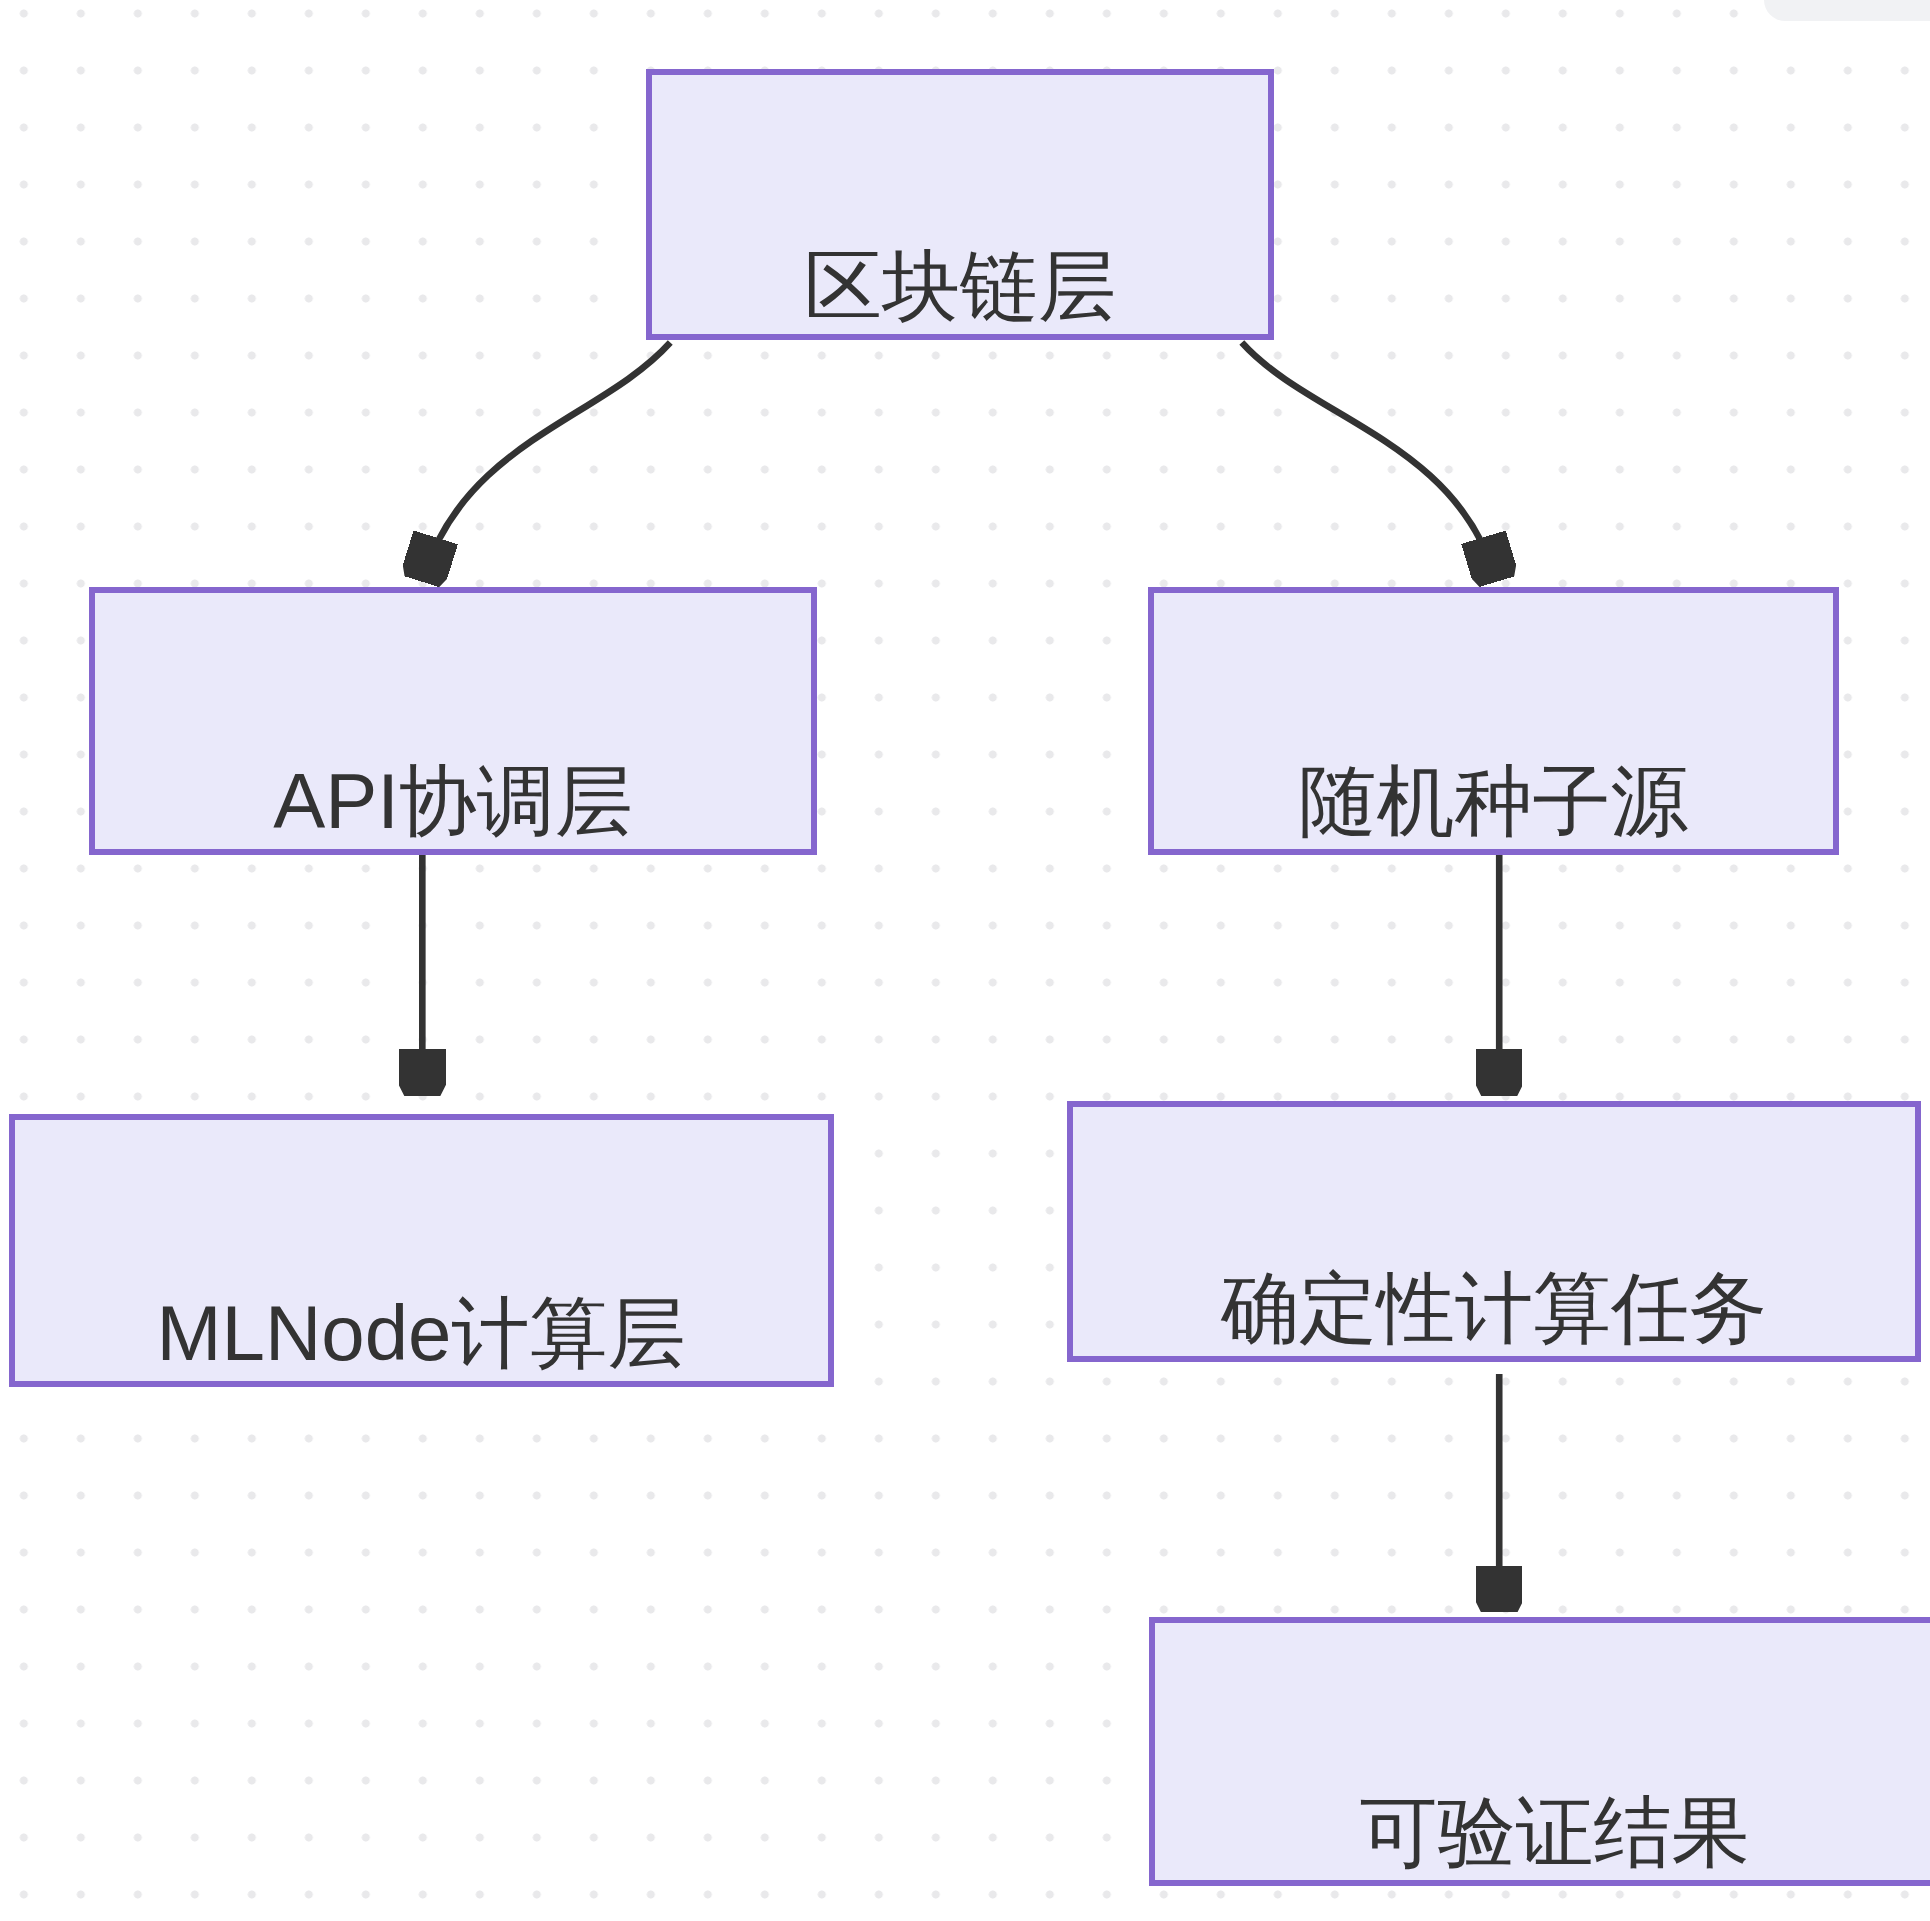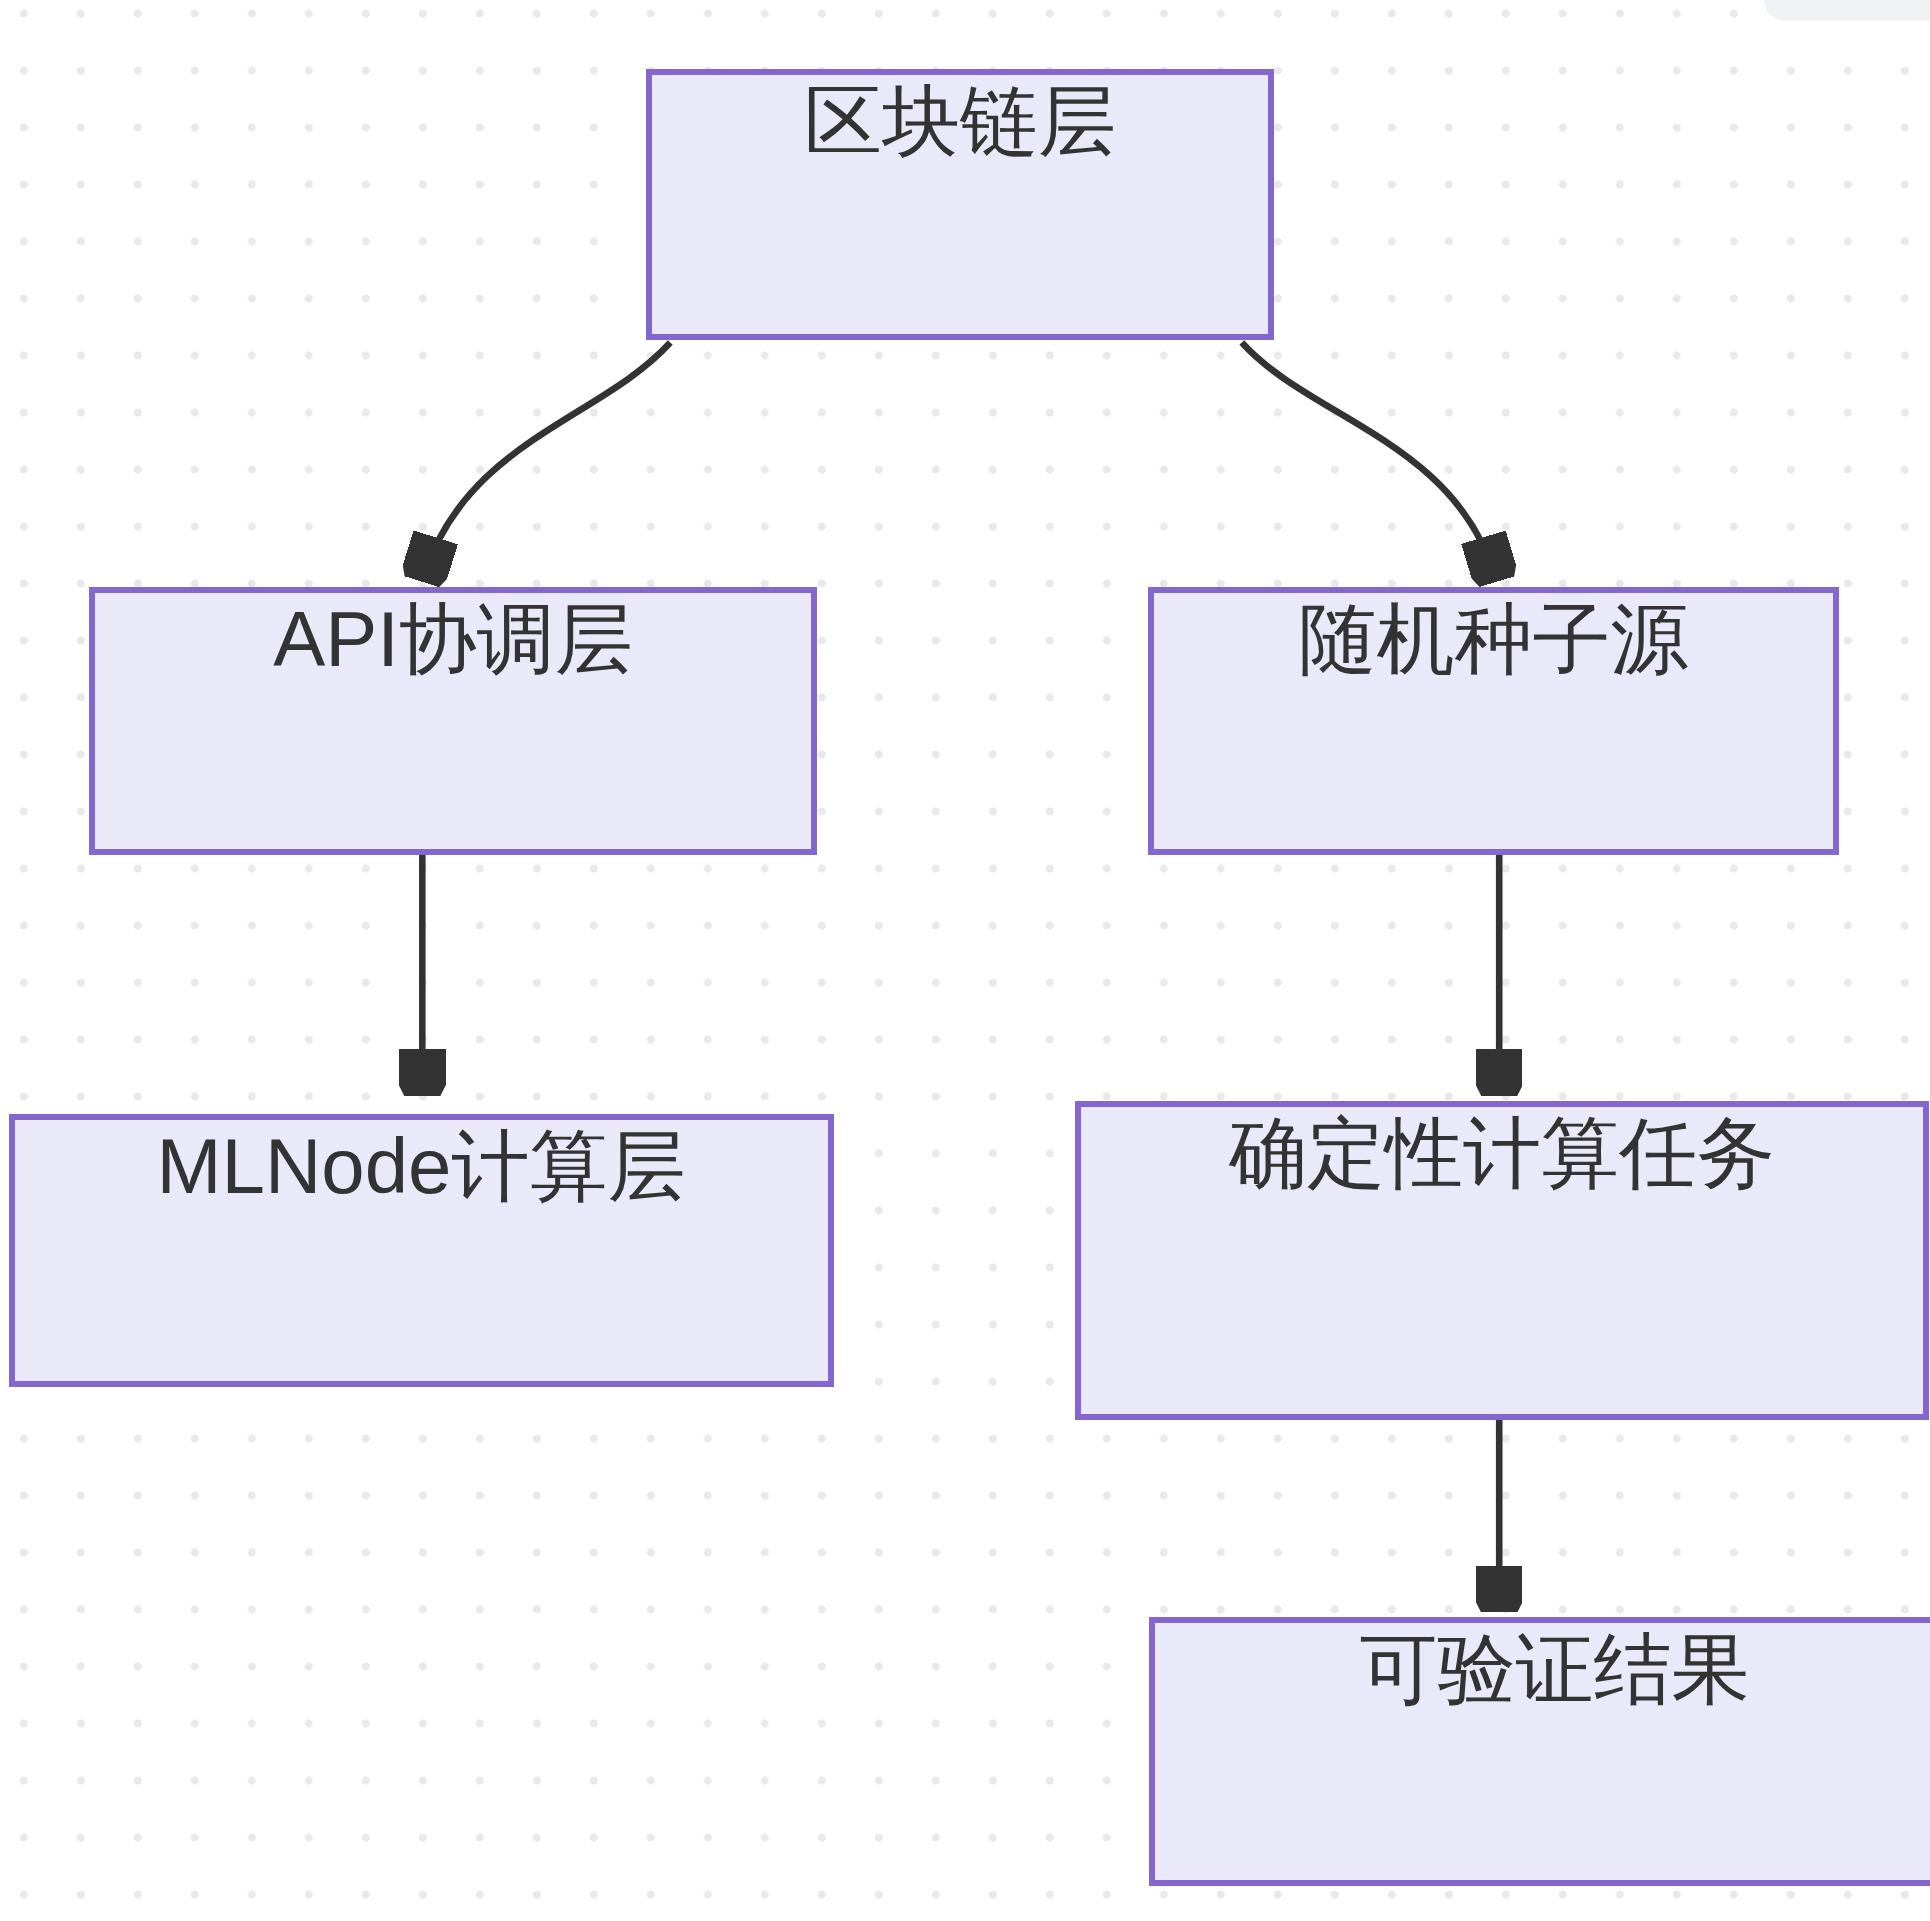--- a/index.html
+++ b/index.html
@@ -47,34 +47,34 @@
   .edges path {
     fill: none;
     stroke: var(--edge);
     stroke-width: 7px;
   }
   .node {
     position: absolute;
     background: var(--node-fill);
     border: 6.6px solid var(--node-border);
     display: flex;
-    align-items: flex-start;
+    align-items: flex-end;
     justify-content: center;
     text-align: center;
     color: var(--text);
     font-size: 78px;
     font-weight: 500;
     line-height: 1.2;
     white-space: nowrap;
   }
   .node-blockchain    { left:  646px; top:   69px; width: 628px; height: 271px; }
   .node-api           { left:   89px; top:  587px; width: 728px; height: 268px; }
   .node-seed          { left: 1148px; top:  587px; width: 691px; height: 268px; }
   .node-mlnode        { left:    8.5px; top: 1101px; width: 825px; height: 273px; margin-top: 13px; }
-  .node-deterministic { left: 1067px; top: 1101px; width: 854px; height: 319px; margin-left: 8px; }
+  .node-deterministic { left: 1067px; top: 1101px; width: 854px; height: 261px; }
   .node-verifiable    { left: 1149px; top: 1617px; width: 811px; height: 269px; }
 </style>
 </head>
 <body>
 
 <div class="canvas">
 
   <div class="corner-panel"></div>
 
   <svg class="edges" viewBox="0 0 2040 2030" xmlns="http://www.w3.org/2000/svg" aria-hidden="true">

